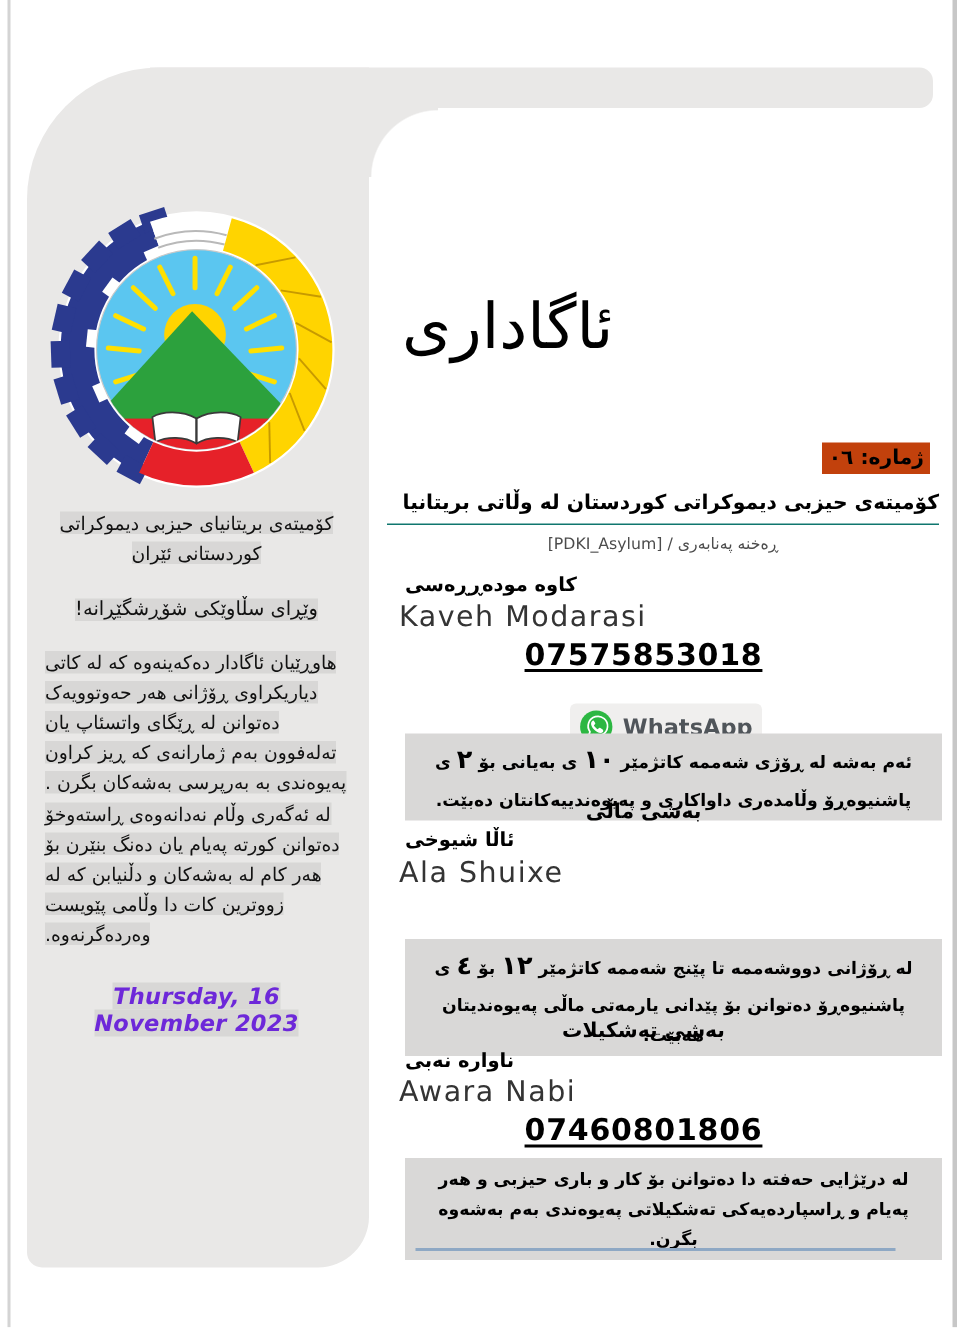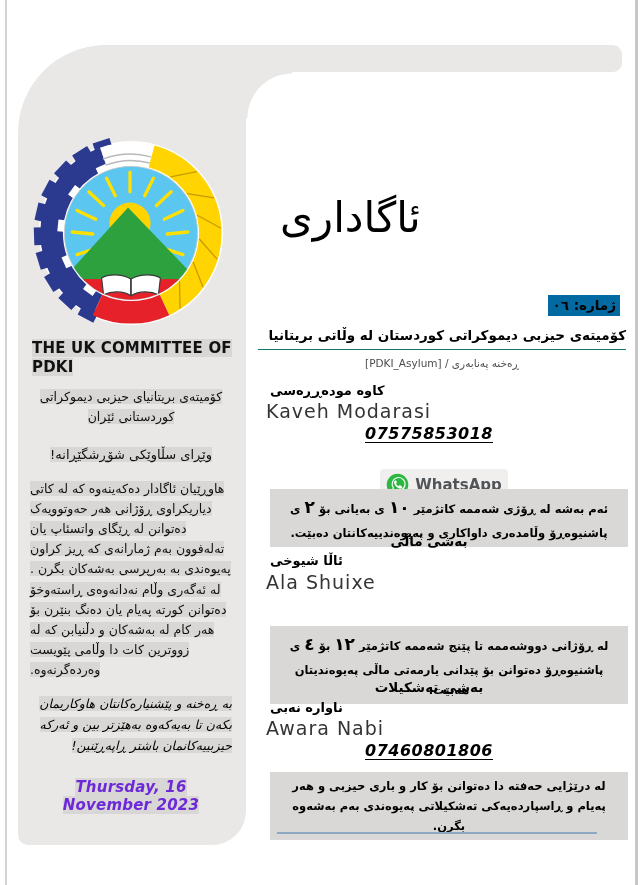--- a/index.html
+++ b/index.html
@@ -31,37 +31,37 @@
   .sb-greet { text-align:center; margin-bottom:14px; font-size:13px; }
   .sb-para { text-align:left; margin-bottom:1px; }
   .sb-note { direction:rtl; text-align:right; font-style:italic; font-size:12.5px;
              line-height:1.65; margin-top:14px; }
   .sb-date { font-weight:bold; font-style:italic; font-size:15px; color:#6d28d9;
              margin-top:22px; text-align:center; letter-spacing:.2px; }
 
   
   .main { position:absolute; left:258px; top:0; width:372px; height:885px; }
   .doc-title { position:absolute; left:10px; top:193px; direction:rtl;
-               font-size:42px; color:#000;margin-left:12px; }
+               font-size:42px; color:#000; }
   .num-line { position:absolute; right:10px; top:297px; direction:rtl;
               font-size:13.5px; font-weight:bold; }
-  .num-line .yhl { background:#0369a1; padding:2px 4px 3px 4px; }
+  .num-line .yhl { background:#c2410c; padding:2px 4px 3px 4px; }
   .main-heading { position:absolute; left:0; right:4px; top:327px; direction:rtl;
                   text-align:right; font-size:13.5px; font-weight:bold; color:#000;
                   padding-bottom:6px; border-bottom:1px solid #0f766e; }
   .dept-line { position:absolute; left:0; right:4px; top:357px; direction:rtl;
                text-align:center; font-size:10.5px; color:#4c4c4c; }
 
   .name-ku { position:absolute; left:12px; direction:rtl; font-size:13px;
              font-weight:bold; color:#000; }
   .name-en { position:absolute; left:8px; font-size:19px; color:#343434;
              letter-spacing:1px; }
-  .phone { position:absolute; left:0; right:30px; text-align:center; font-size:16px;
+  .phone { position:absolute; left:0; right:30px; text-align:center; font-size:20px;
            font-weight:bold; color:#000; text-decoration:underline;
-           text-underline-offset:3px; letter-spacing:.5px;font-style:italic; }
+           text-underline-offset:3px; letter-spacing:.5px; }
   .wa-badge { position:absolute; left:122px; top:449px; width:128px; height:31px;
               background:#f0efee; border-radius:4px; display:flex; align-items:center;
               justify-content:center; gap:6px;margin-top:20px; }
   .wa-label { font-size:15px; font-weight:bold; color:#50555a; }
   .note { position:absolute; left:12px; right:2px; background:#d9d8d7; direction:rtl;
           text-align:center; font-size:11.5px; font-weight:bold; color:#000;
           line-height:1.75; padding:4px 18px; }
   .num-big { font-size:17px; }
   .sec-heading { position:absolute; left:0; right:30px; direction:rtl; text-align:center;
                  font-size:13.5px; font-weight:bold; color:#000; }
@@ -186,26 +186,24 @@
               <path d="M100,147 C90,141 76,142 70,146 L72,163 C80,159 92,159 100,164 Z"></path>
               <path d="M100,147 C110,141 124,142 130,146 L128,163 C120,159 108,159 100,164 Z"></path>
               <line x1="100" y1="147" x2="100" y2="164"></line>
             </g>
 
             <text x="100" y="178" text-anchor="middle" font-size="10" font-weight="bold" fill="#ffd400">١٣٢٤</text>
           </g>
         </svg>
       </div>
 
-      <div class="org-title"><span class="hl">THE UK COMMITTEE OF PDKI</span></div>
       <div class="sb-ku sb-sub"><span class="hl">کۆمیتەی بریتانیای حیزبی دیموکراتی کوردستانی ئێران</span></div>
       <div class="sb-ku sb-greet"><span class="hl">وێڕای سڵاوێکی شۆڕشگێڕانە!</span></div>
       <div class="sb-ku sb-para"><span class="hl">هاوڕێیان ئاگادار دەکەینەوە کە لە کاتی دیاریکراوی ڕۆژانی هەر حەوتوویەک دەتوانن لە ڕێگای واتسئاپ یان تەلەفوون بەم ژمارانەی کە ڕیز کراون پەیوەندی بە بەرپرسی بەشەکان بگرن .</span></div>
       <div class="sb-ku sb-para"><span class="hl">لە ئەگەری وڵام نەدانەوەی ڕاستەوخۆ دەتوانن کورتە پەیام یان دەنگ بنێرن بۆ هەر کام لە بەشەکان و دڵنیابن کە لە زووترین کات دا وڵامی پێویست وەردەگرنەوە.</span></div>
-      <div class="sb-note"><span class="hl">بە ڕەخنە و پێشنیارەکانتان هاوکاریمان بکەن تا بەیەکەوە بەهێزتر بین و ئەرکە حیزبییەکانمان باشتر ڕاپەڕێنین!</span></div>
       <div class="sb-date"><span class="hl">Thursday, 16 November 2023</span></div>
     </div>
   </div>
 
   <div class="main">
     <div class="doc-title">ئاگاداری</div>
 
     <div class="num-line">
       <span class="yhl"><span>ژمارە:</span> <span>٠٦</span></span>
     </div>

